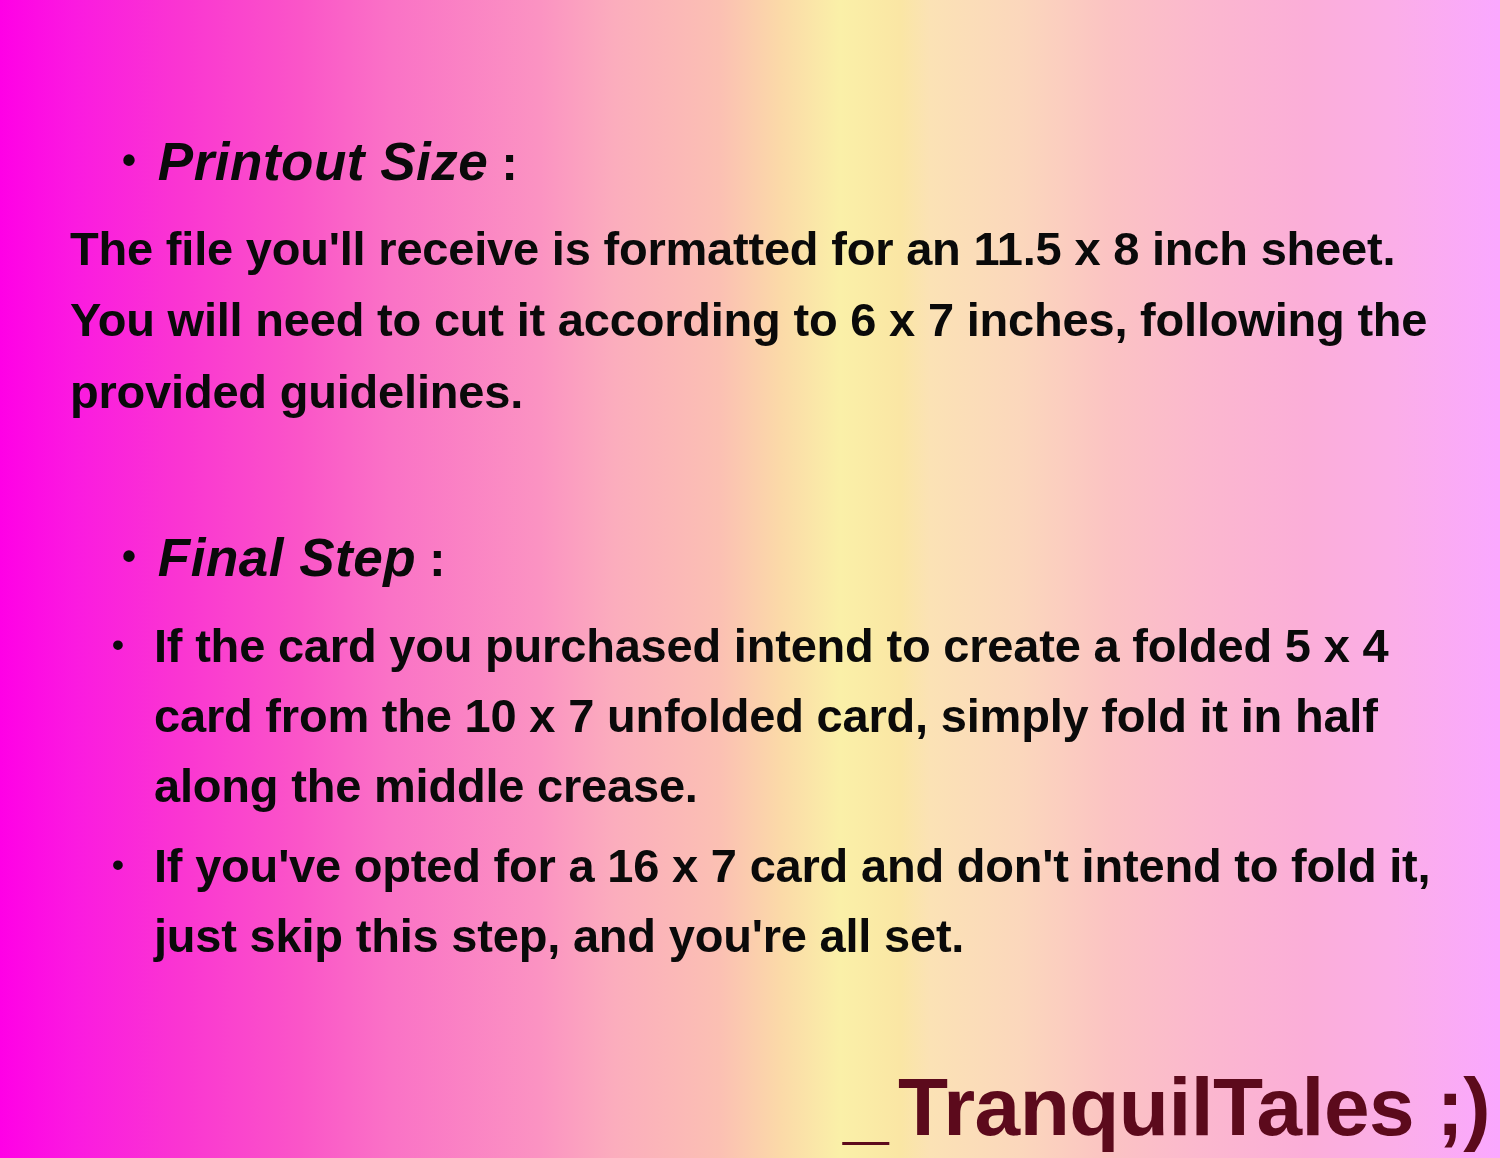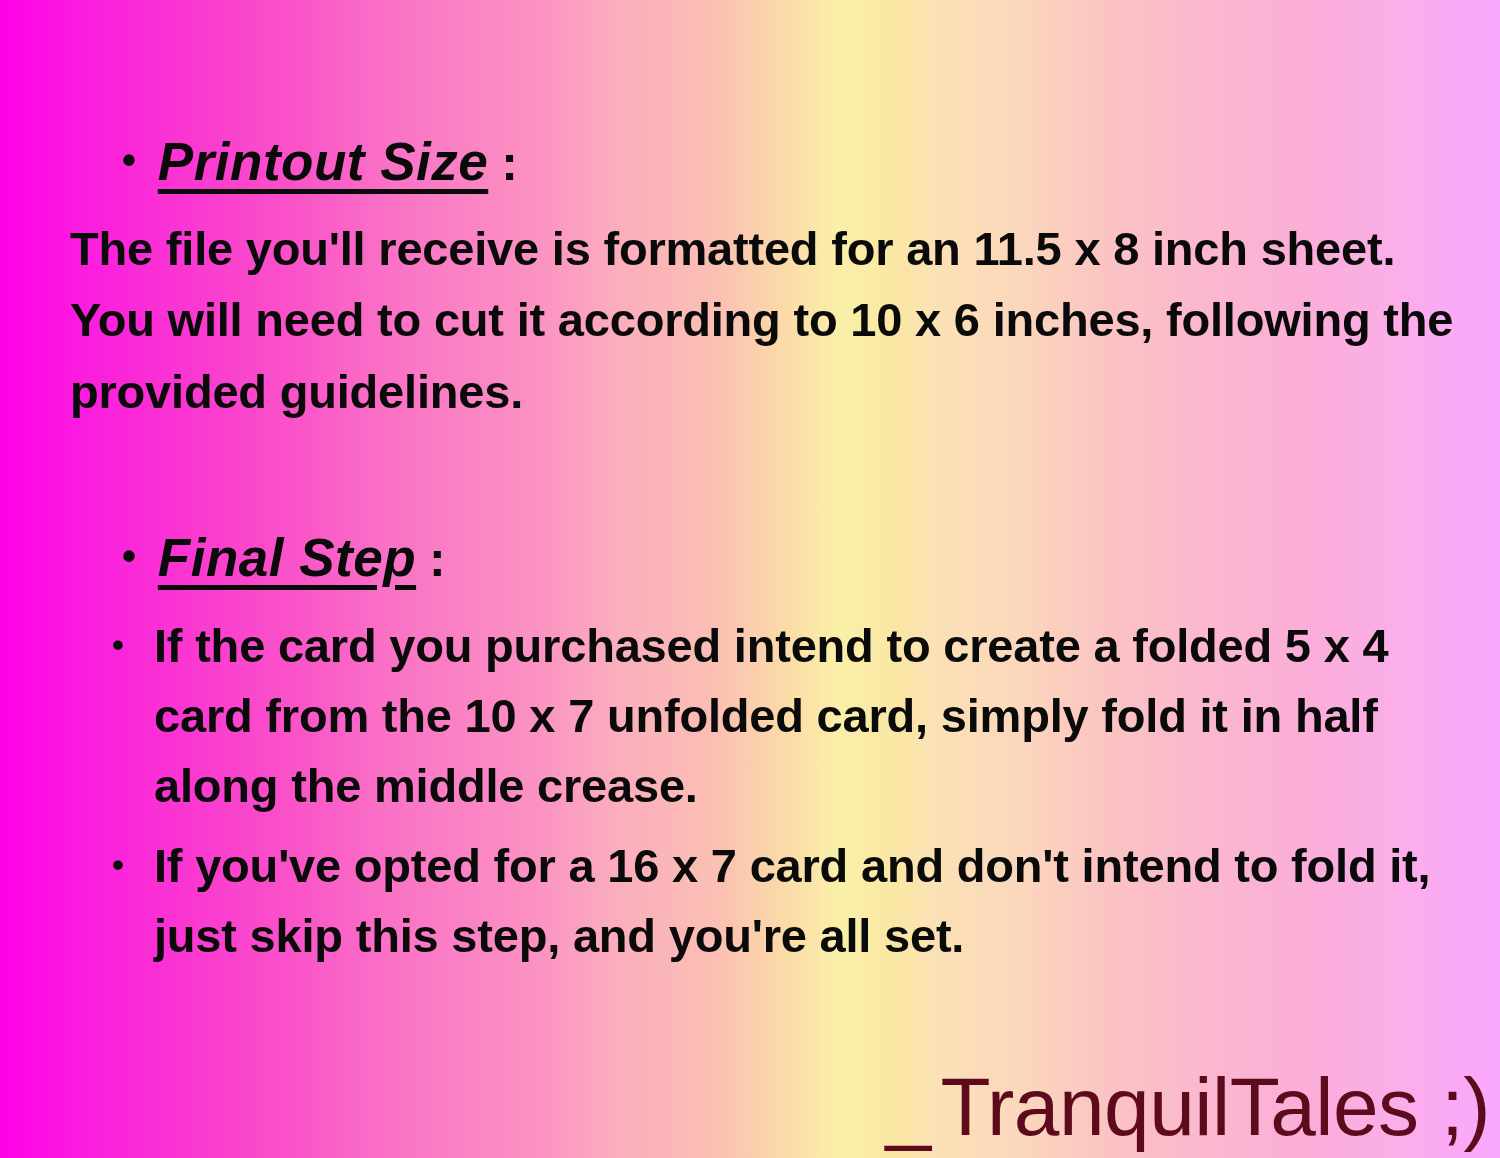--- a/index.html
+++ b/index.html
@@ -59,21 +59,20 @@
   .heading-bullet {
     font-size: 40px;
     line-height: 1;
     margin-right: 22px;
     position: relative;
     top: -6px;
   }
   .heading-label {
     font-style: italic;
     font-weight: 700;
-    text-decoration: underline;
     text-decoration-thickness: 5px;
     text-underline-offset: 9px;
     letter-spacing: 0.5px;
   }
   .heading-colon {
     font-style: normal;
     font-weight: 700;
     margin-left: 13px;
     font-size: 50px;
   }
@@ -109,21 +108,21 @@
   .sub-text {
     flex: 1 1 auto;
   }
 
   
   .signature {
     position: absolute;
     right: 10px;
     bottom: 4px;
     font-size: 82px;
-    font-weight: 400;
+    font-weight: 700;
     color: #5c0a1c;
     letter-spacing: -0.5px;
     white-space: nowrap;
     margin-top: 7px;
   }
   .sig-underscore {
     display: inline-block;
     margin-right: 10px;
   }
 </style>
@@ -131,21 +130,21 @@
 <body>
 
 <div id="poster">
 
   <div class="block heading-row" style="left:122px; top:135px;">
     <span class="heading-bullet">•</span>
     <span class="heading-label">Printout Size</span>
     <span class="heading-colon">:</span>
   </div>
 
-  <div class="block paragraph" style="left:70px; top:213px;">The file you'll receive is formatted for an 11.5 x 8 inch sheet. You will need to cut it according to 10 x 6 inches, following the provided guidelines.</div>
+  <div class="block paragraph" style="left:70px; top:213px;">The file you'll receive is formatted for an 11.5 x 8 inch sheet. You will need to cut it according to 6 x 7 inches, following the provided guidelines.</div>
 
   <div class="block heading-row" style="left:122px; top:531px;">
     <span class="heading-bullet">•</span>
     <span class="heading-label">Final Step</span>
     <span class="heading-colon">:</span>
   </div>
 
   <div class="block sub-list" style="left:112px; top:611px;">
 
     <div class="sub-item">

